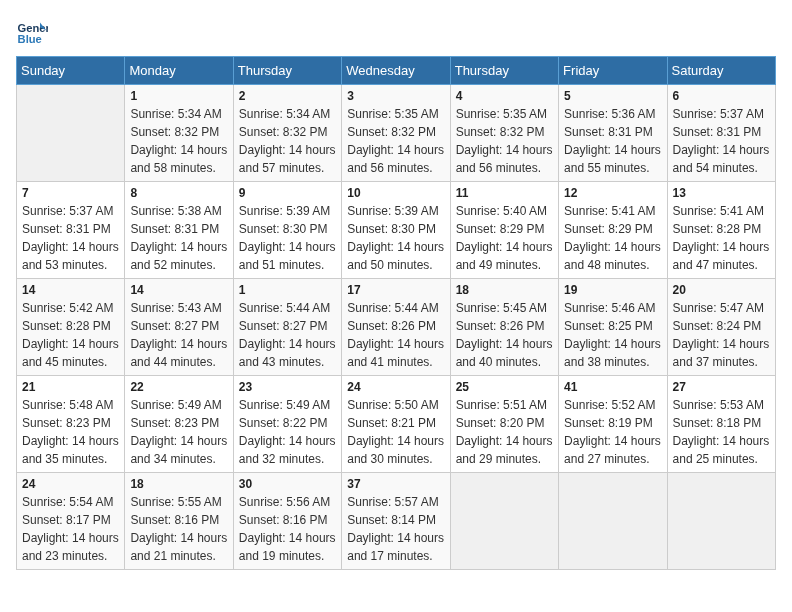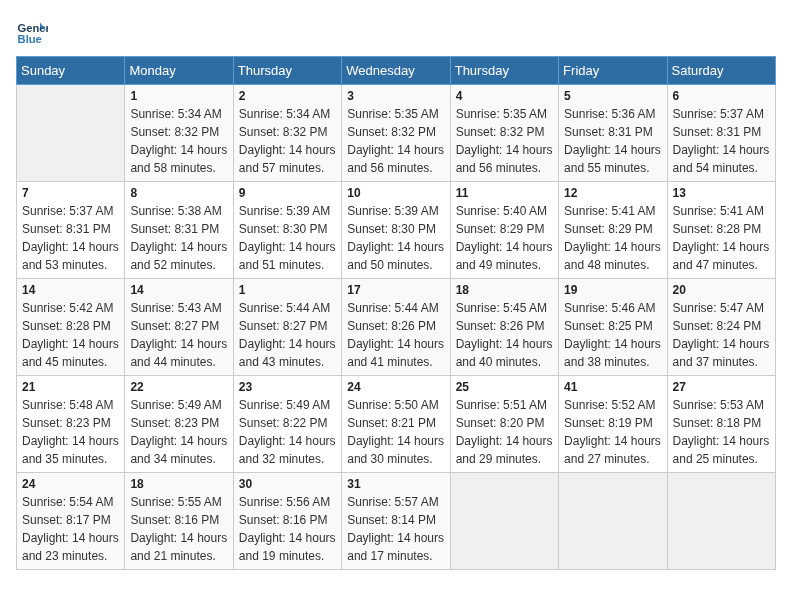--- a/index.html
+++ b/index.html
@@ -236,21 +236,21 @@
         </td>
         <td>
           <span class="day-number">18</span>
           <div class="day-info">Sunrise: 5:55 AM<br>Sunset: 8:16 PM<br>Daylight: 14 hours<br>and 21 minutes.</div>
         </td>
         <td>
           <span class="day-number">30</span>
           <div class="day-info">Sunrise: 5:56 AM<br>Sunset: 8:16 PM<br>Daylight: 14 hours<br>and 19 minutes.</div>
         </td>
         <td>
-          <span class="day-number">31</span>
+          <span class="day-number">37</span>
           <div class="day-info">Sunrise: 5:57 AM<br>Sunset: 8:14 PM<br>Daylight: 14 hours<br>and 17 minutes.</div>
         </td>
         <td class="empty-cell"></td>
         <td class="empty-cell"></td>
         <td class="empty-cell"></td>
       </tr>
     </tbody>
 </table>
 
 </body></html>

